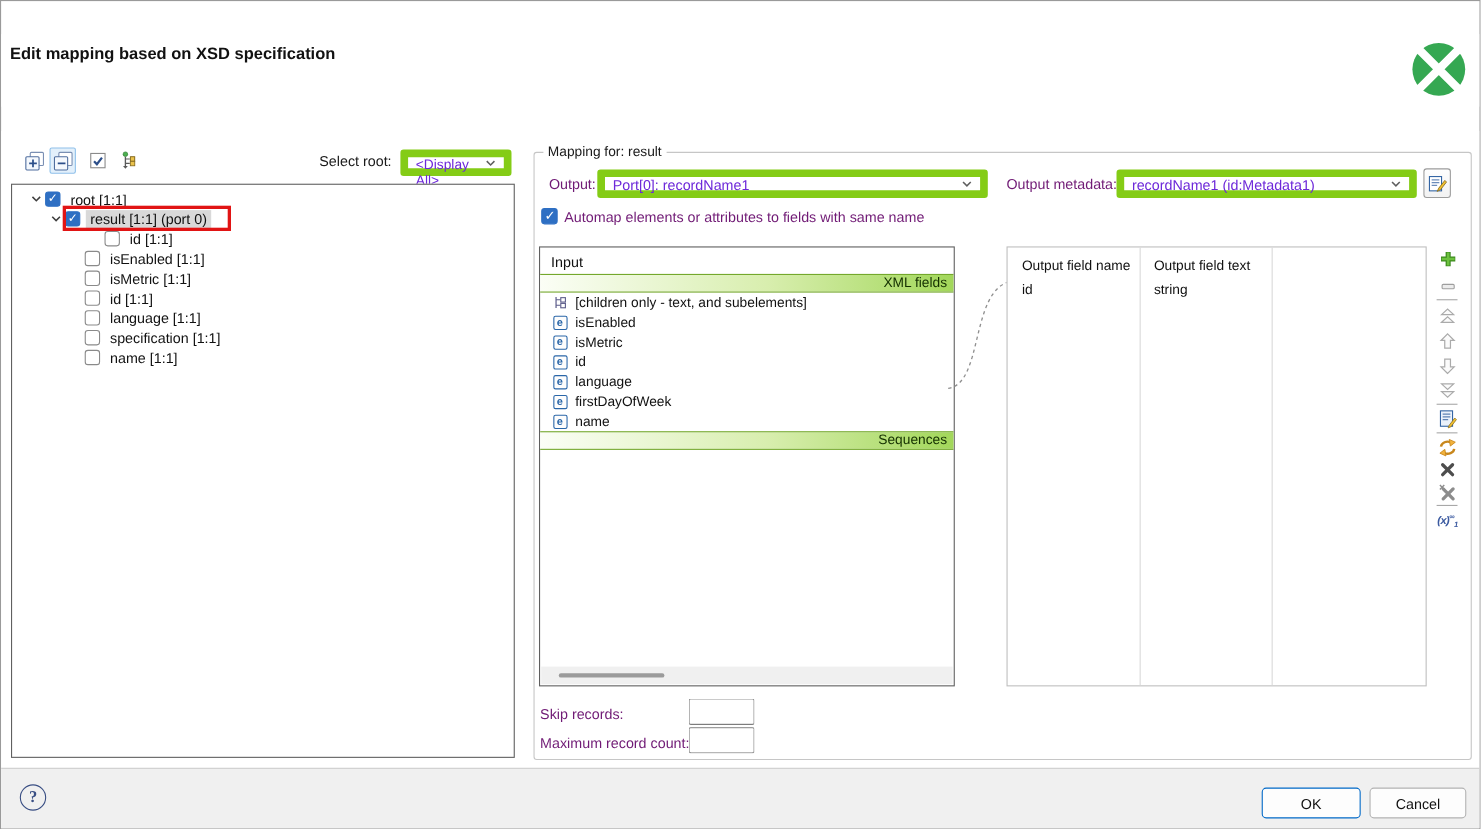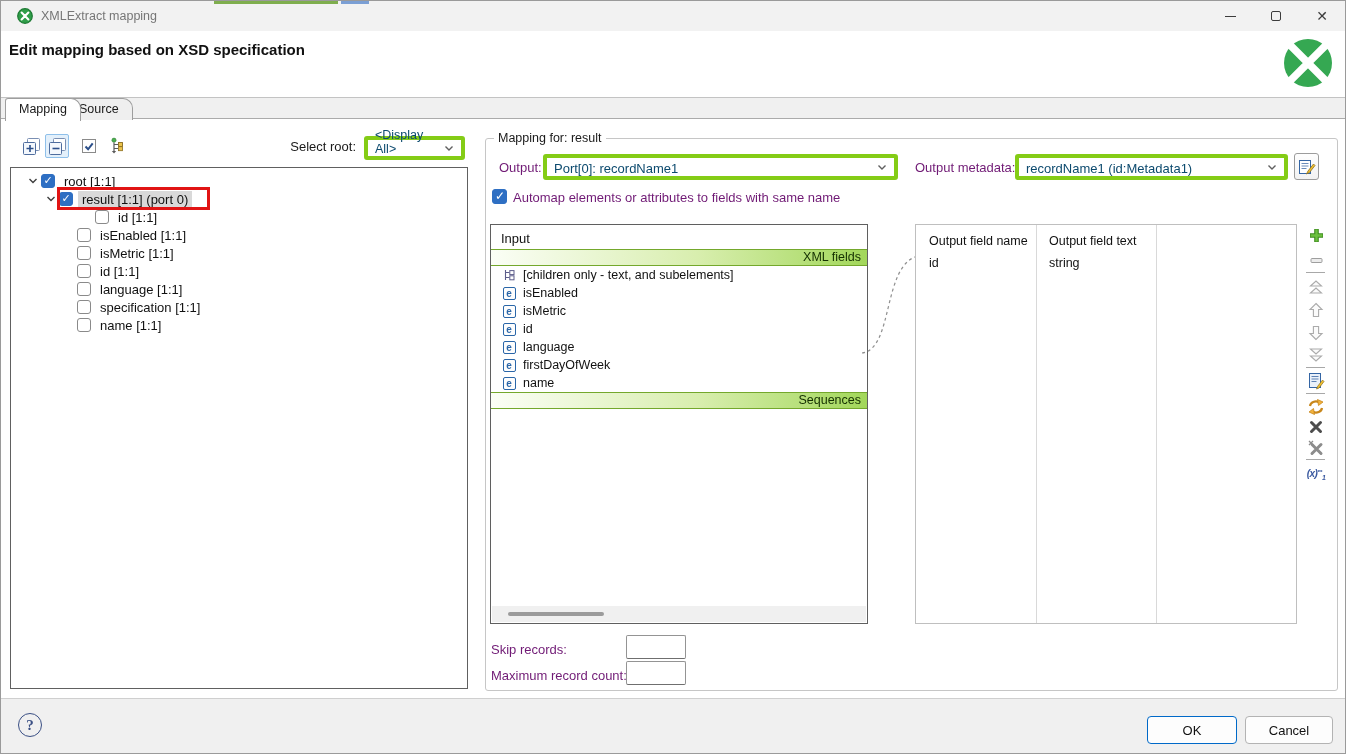--- a/index.html
+++ b/index.html
@@ -27,21 +27,21 @@
   .tab { position:absolute; top:0; height:22px; padding:0 13px; font-size:12.5px; line-height:21px; color:#1a1a1a; border:1px solid #9e9e9e; border-bottom:none; border-radius:3px 10px 0 0; cursor:default; }
   .tab.active { left:4px; background:#fff; height:23px; z-index:3; }
   .tab.inactive { left:64px; background:#efefef; z-index:2; }
   
   .content { position:absolute; left:0; top:118px; width:100%; height:579px; background:#fff; }
   
   .tbtn { position:absolute; top:15px; width:24px; height:24px; display:flex; align-items:center; justify-content:center; border:1px solid transparent; border-radius:2px; }
   .tbtn.hovered { background:#e3f0fb; border-color:#8fc0ea; }
   
   .sel-root-label { position:absolute; left:280px; top:20px; width:75px; text-align:right; font-size:13px; color:#1a1a1a; }
-  .combo { position:absolute; background:#fff; border:4px solid #84cc16; border-radius:3px; font-size:12.5px; color:#0c4a6e; display:flex; align-items:flex-end; padding:0 22px 0 7px; }
+  .combo { position:absolute; background:#fff; border:7px solid #84cc16; border-radius:3px; font-size:12.5px; color:#6d28d9; display:flex; align-items:flex-start; padding:0 22px 0 7px; }
   .combo .chev { position:absolute; right:7px; top:50%; margin-top:-3px; }
   .sel-root-combo { left:363px; top:17px; width:101px; height:24px; }
   
   .treebox { position:absolute; left:9px; top:48px; width:458px; height:522px; background:#fff; border:1px solid #606060; padding-top:4px; overflow:hidden; }
   .trow { position:relative; display:flex; align-items:center; height:18px; font-size:13px; color:#111; }
   .trow .twist { width:16px; display:flex; justify-content:center; align-items:center; flex:0 0 16px; }
   .lvl0 { padding-left:14px; } .lvl1 { padding-left:32px; } .lvl2 { padding-left:50px; } .lvl3 { padding-left:68px; }
   .tcb { flex:0 0 14px; width:14px; height:14px; border:1px solid #8a8a8a; border-radius:3px; background:#fff; margin-right:5px; position:relative; }
   .tcb.on { background:#2e6fc3; border-color:#2e6fc3; }
   .tcb.on::after { content:"✓"; position:absolute; left:1.5px; top:-1.5px; color:#fff; font-size:11px; }
@@ -89,49 +89,29 @@
   .help-btn { position:absolute; left:17px; top:14px; width:24px; height:24px; border:1.5px solid #3a4f84; border-radius:50%; color:#3a4f84; font-size:15px; font-weight:700; font-family:"Liberation Serif",serif; display:flex; align-items:center; justify-content:center; }
   .btn { position:absolute; top:17px; height:28px; background:#fdfdfd; border:1px solid #b3b3b3; border-radius:4px; font-size:13px; color:#111; display:flex; align-items:center; justify-content:center; }
   .btn-ok { left:1146px; width:90px; border-color:#0069c8; }
   .btn-cancel { left:1244px; width:88px; }
 </style>
 </head>
 <body>
 
 <div id="win">
 
-  <div class="titlebar">
-    <div class="sliver" style="left:213px;width:124px;background:#7fae4e;"></div>
-    <div class="sliver" style="left:340px;width:28px;background:#7b9fd4;"></div>
-    <svg class="app-icon" viewBox="0 0 16 16">
-      <circle cx="8" cy="8" r="7.3" fill="#2f9e49" stroke="#1d7a33" stroke-width="1.2"></circle>
-      <path d="M4.6 4.6 L11.4 11.4 M11.4 4.6 L4.6 11.4" stroke="#fff" stroke-width="2.1" stroke-linecap="round"></path>
-    </svg>
-    <span class="win-title">XMLExtract mapping</span>
-    <span class="win-ctl ctl-min">
-        <span class="min-glyph"></span>
-      </span>
-    <span class="win-ctl ctl-max">
-        <span class="max-glyph"></span>
-      </span>
-    <span class="win-ctl ctl-close">✕</span>
-  </div>
 
   <div class="header">
     <div class="page-title">Edit mapping based on XSD specification</div>
     <svg class="clover-logo" viewBox="0 0 52 52">
       <circle cx="26" cy="26" r="24" fill="#35a852"></circle>
       <path d="M7 7 L45 45 M45 7 L7 45" stroke="#fff" stroke-width="7.5" stroke-linecap="square"></path>
     </svg>
   </div>
 
-  <div class="tabbar">
-    <div class="tab active">Mapping</div>
-    <div class="tab inactive">Source</div>
-  </div>
 
   <div class="content">
 
     <span class="tbtn" style="left:18px;">
       <svg width="19" height="19" viewBox="0 0 19 19">
         <rect x="5.5" y="1.5" width="12" height="12" rx="1" fill="#ffffff" stroke="#7a8fb3"></rect>
         <rect x="1.5" y="5.5" width="12" height="12" rx="1" fill="#f4f8fd" stroke="#4f6d9e"></rect>
         <path d="M4.5 11.5 h7 M8 8 v7" stroke="#2c4f8a" stroke-width="1.6"></path>
       </svg>
     </span>

